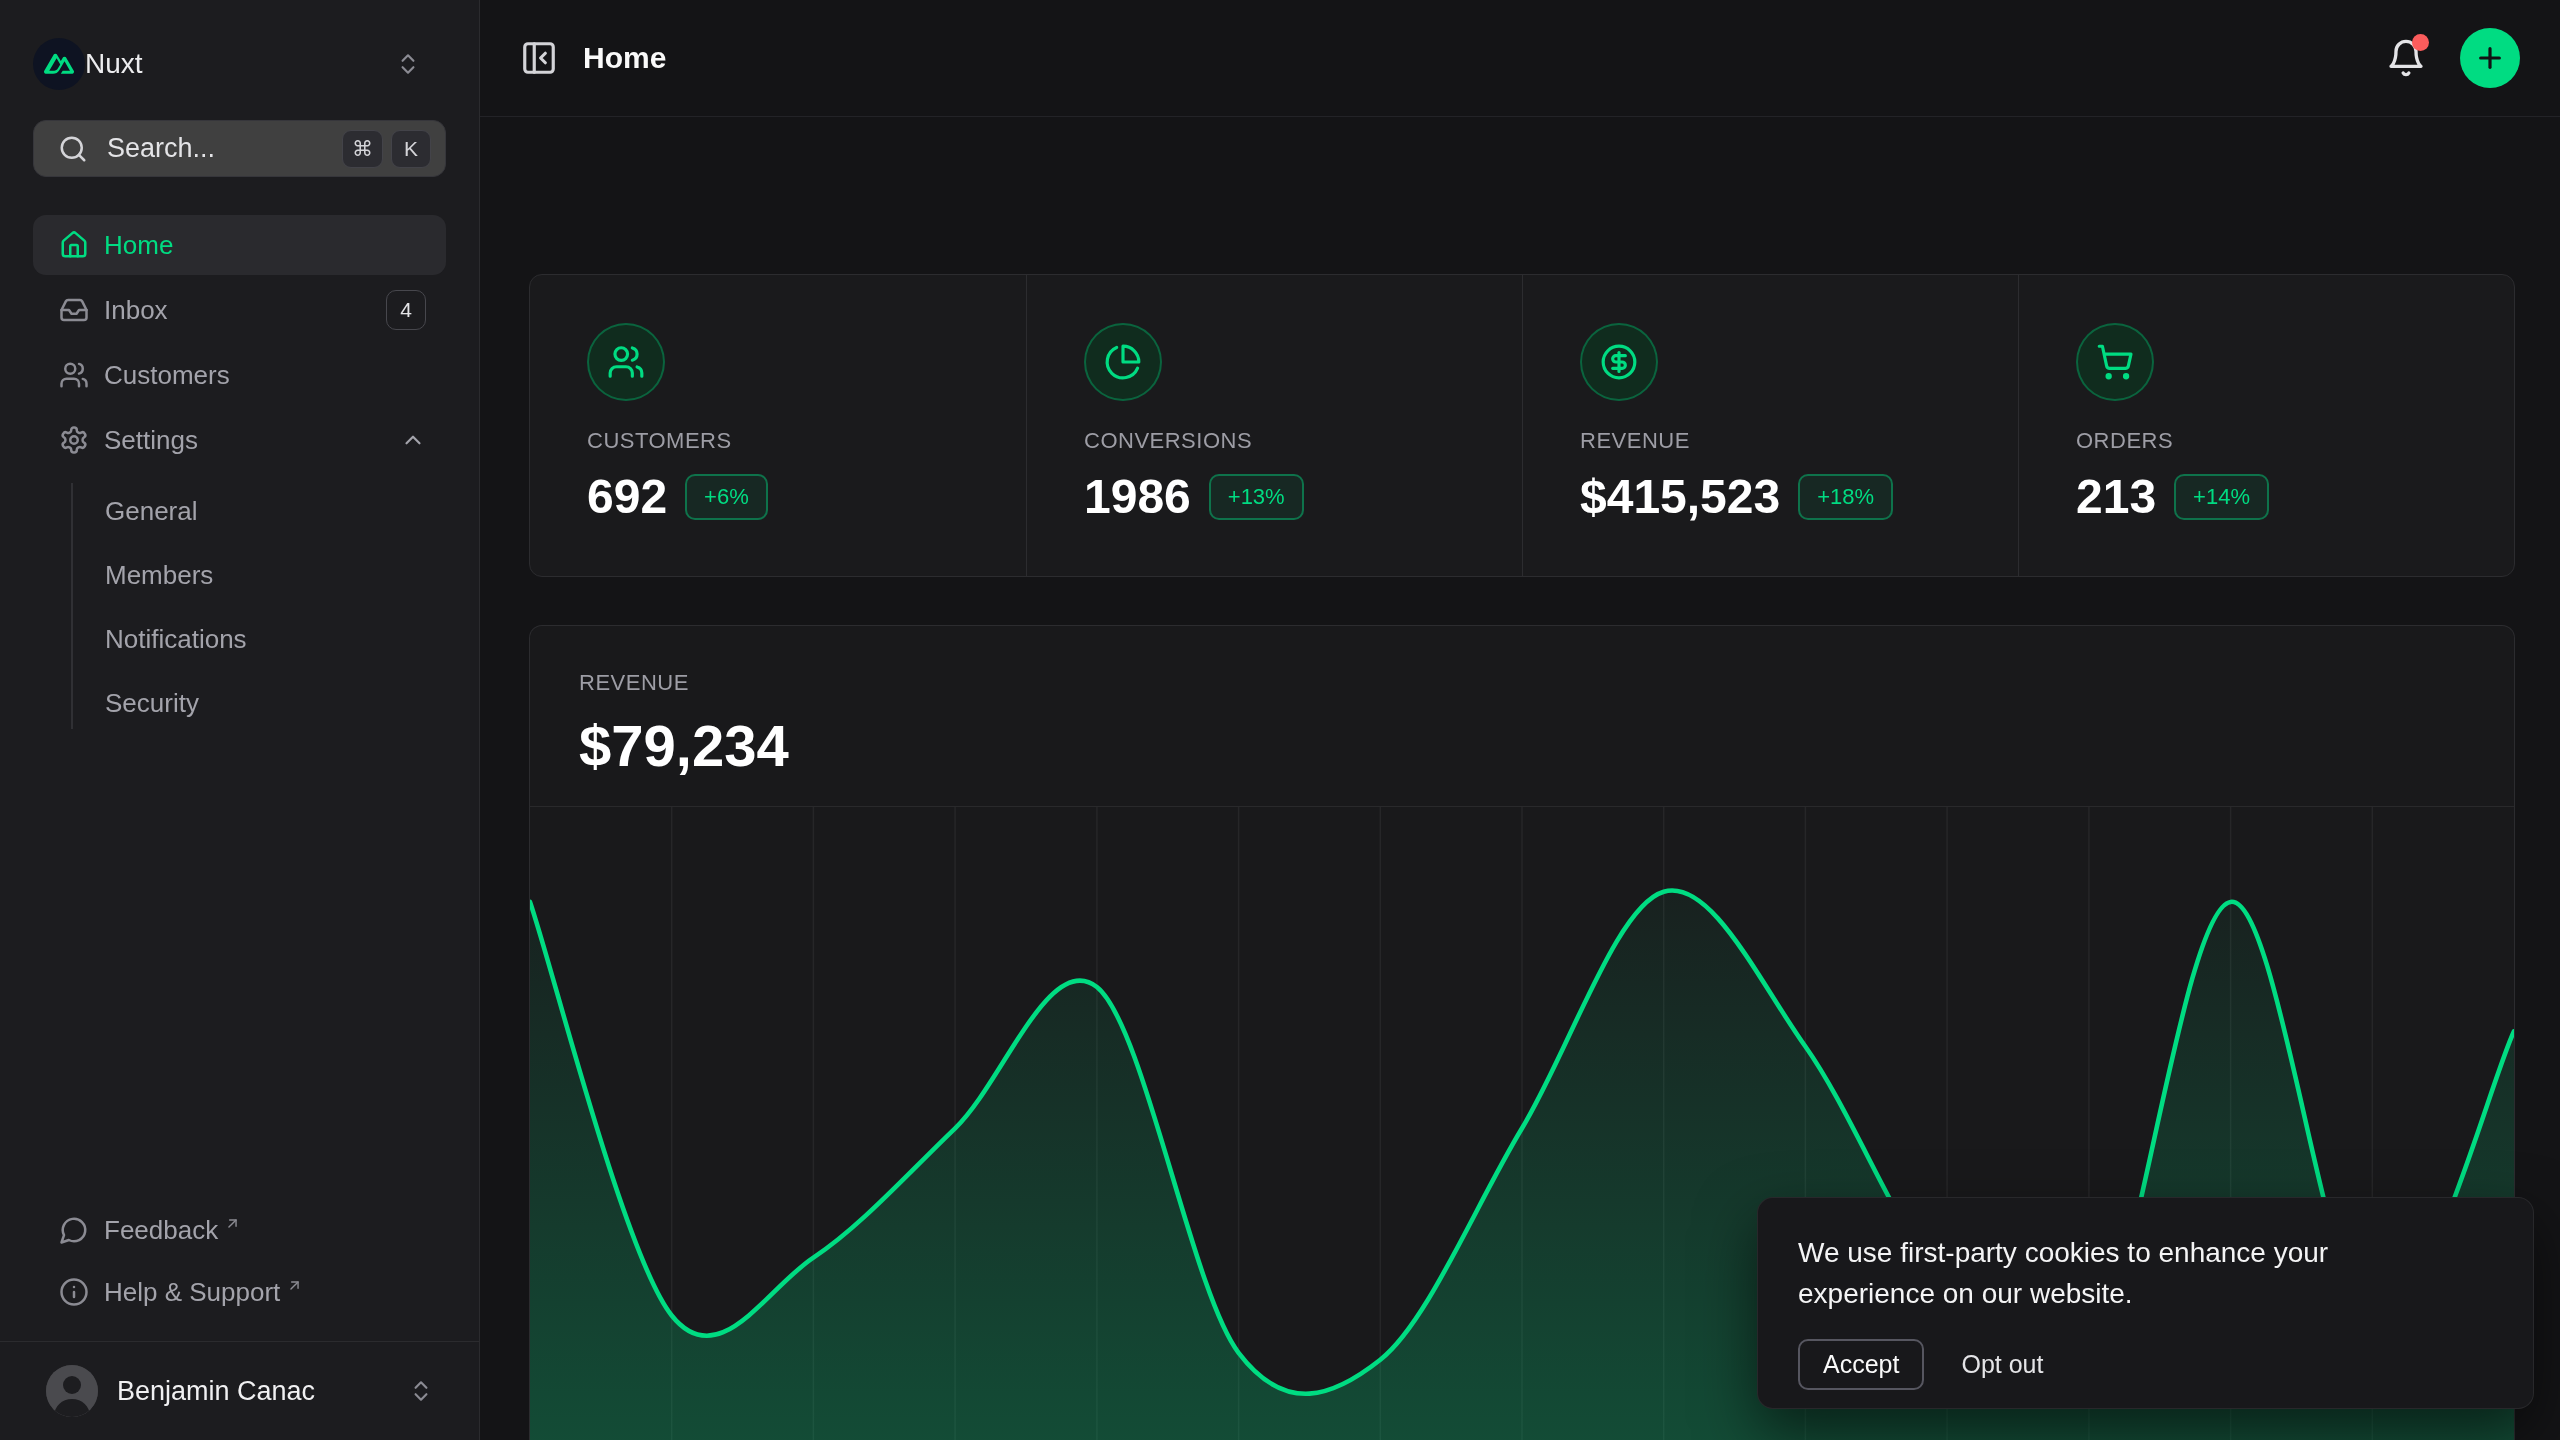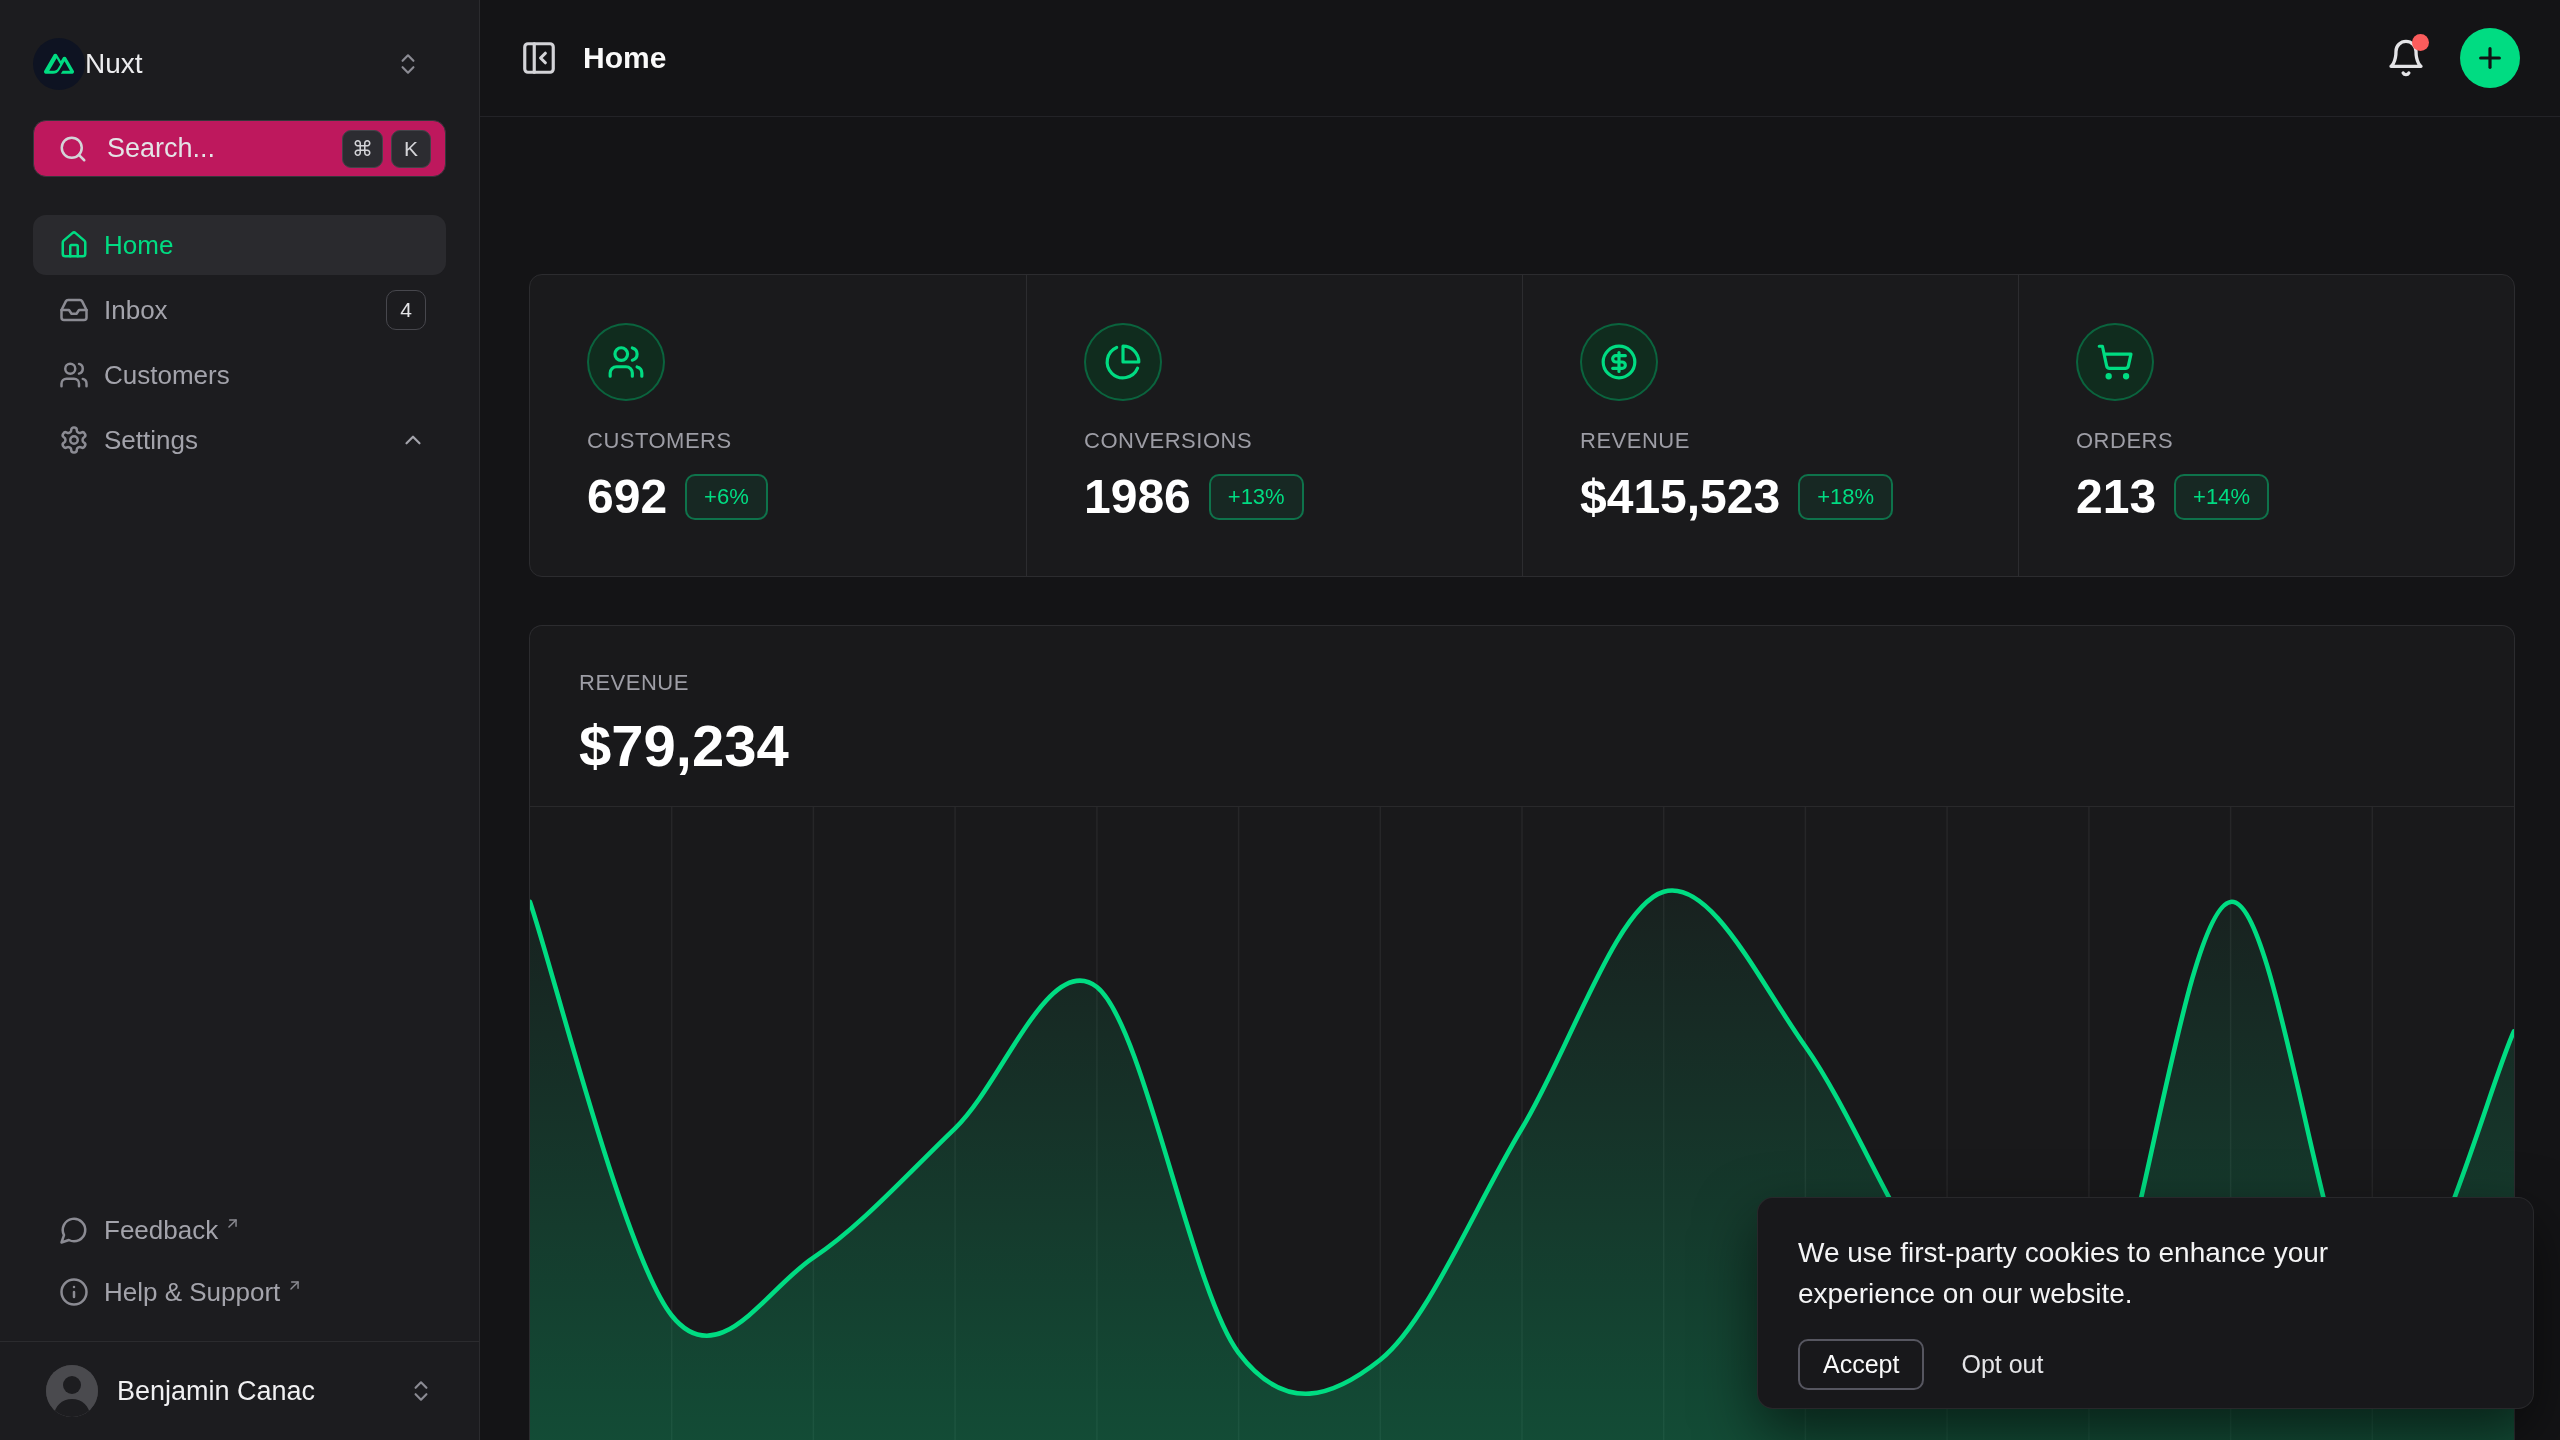--- a/index.html
+++ b/index.html
@@ -20,21 +20,21 @@
     display:flex; flex-direction:column;
   }
   .logo-row { margin:36px 33px 28px; height:56px; display:flex; align-items:center; cursor:pointer; }
   .logo-circle { width:52px; height:52px; border-radius:50%; background:#0e1322; display:flex; align-items:center; justify-content:center; }
   .logo-circle svg { width:30px; height:30px; }
   .logo-name { font-size:28px; font-weight:500; color:#ededef; }
   .updown { margin-left:auto; margin-right:25px; color:#8b8b93; }
 
   .search {
     margin:0 33px; height:57px; border-radius:13px;
-    background:#be185d; border:1px solid #36363b;
+    background:#404040; border:1px solid #36363b;
     display:flex; align-items:center; padding:0 14px 0 24px; cursor:pointer;
   }
   .search .mag { color:#d4d4d8; width:30px; height:30px; }
   .search .ph { margin-left:19px; font-size:27px; color:#e4e4e7; }
   .kbds { margin-left:auto; display:flex; gap:8px; }
   .kbd {
     min-width:40px; height:38px; padding:0 9px; border-radius:9px;
     background:#2c2c31; border:1px solid #434349; color:#d4d4d8;
     font-size:21px; display:flex; align-items:center; justify-content:center;
     font-family:"Liberation Sans","DejaVu Sans",sans-serif;
@@ -215,20 +215,35 @@
           <circle cx="12" cy="12" r="3"></circle>
         </svg>
       <span class="nlabel">Settings</span>
       <span class="nav-chev">
         <svg class="ic" width="26" height="26" viewBox="0 0 24 24">
             <path d="m6 15 6-6 6 6"></path>
           </svg>
       </span>
     </div>
 
+    <div class="sub-list">
+      <span class="guide"></span>
+      <div class="sub-item">
+          <span>General</span>
+        </div>
+      <div class="sub-item">
+          <span>Members</span>
+        </div>
+      <div class="sub-item">
+          <span>Notifications</span>
+        </div>
+      <div class="sub-item">
+          <span>Security</span>
+        </div>
+    </div>
   </nav>
 
   <div class="sb-spacer"></div>
 
   <div class="sb-links">
     <div class="sb-link">
       <svg class="ic nico" viewBox="0 0 24 24">
           <path d="M7.9 20A9 9 0 1 0 4 16.1L2 22Z"></path>
         </svg>
       <span class="nlabel">Feedback</span>

